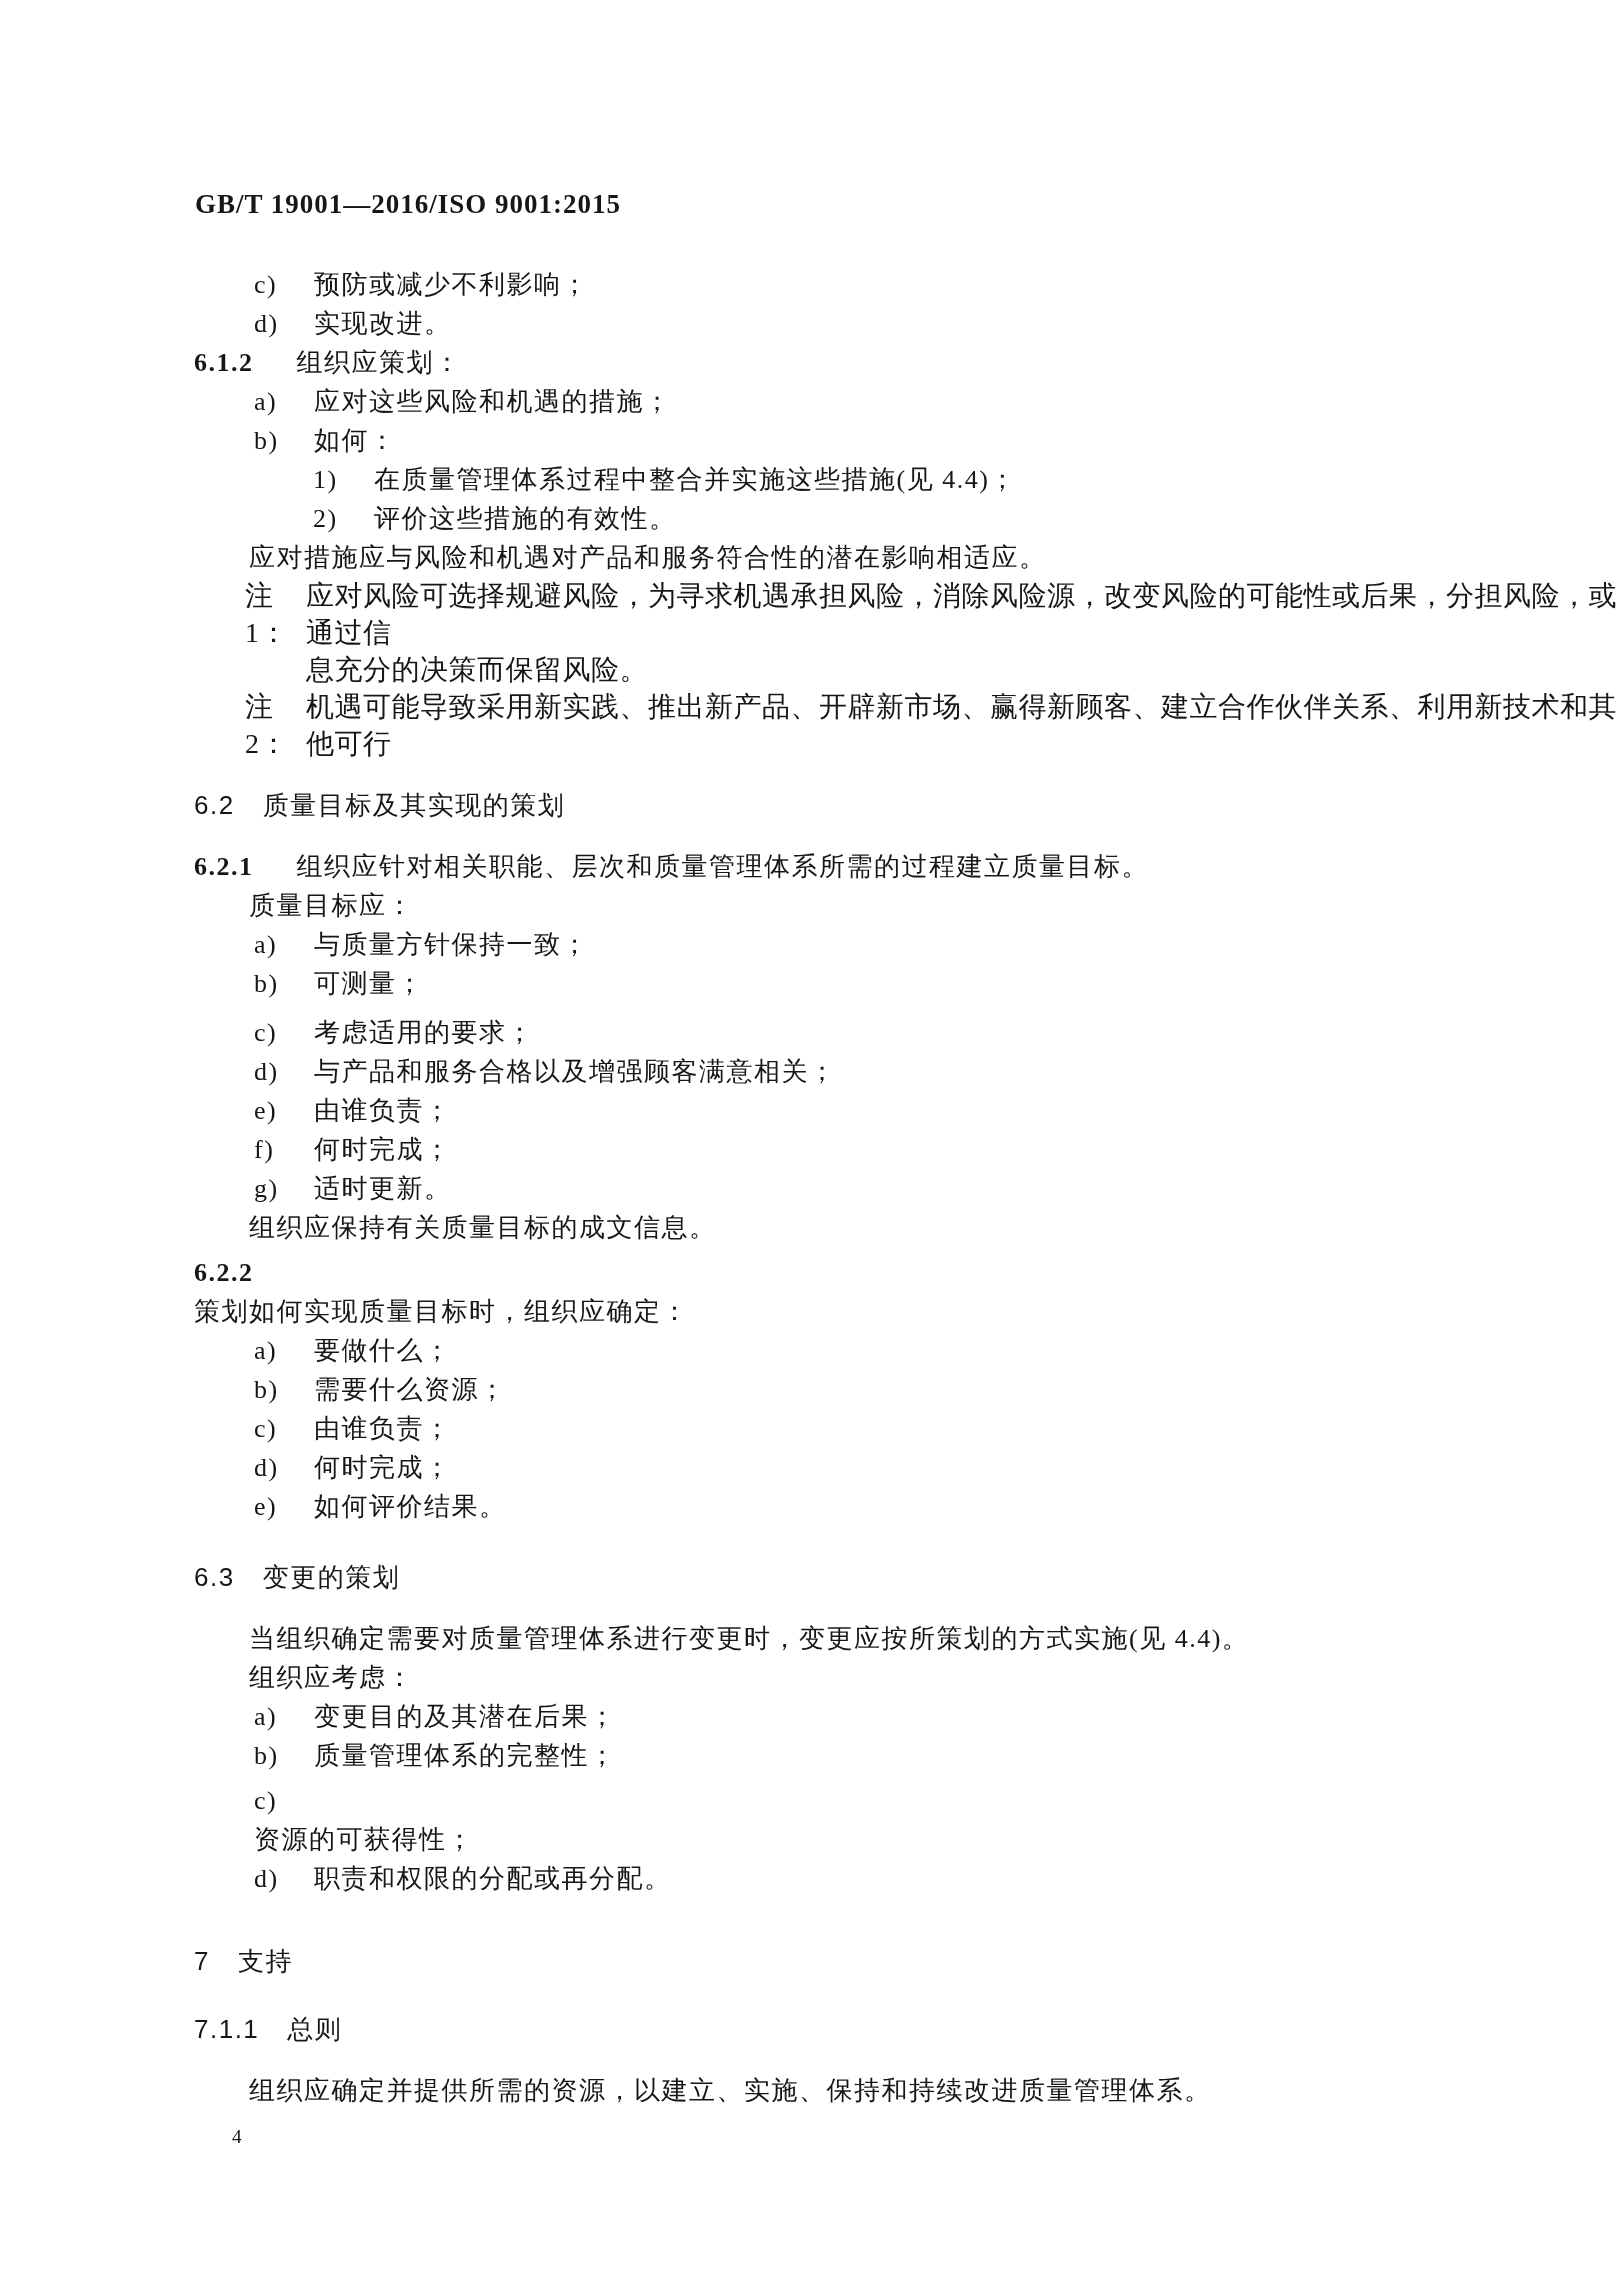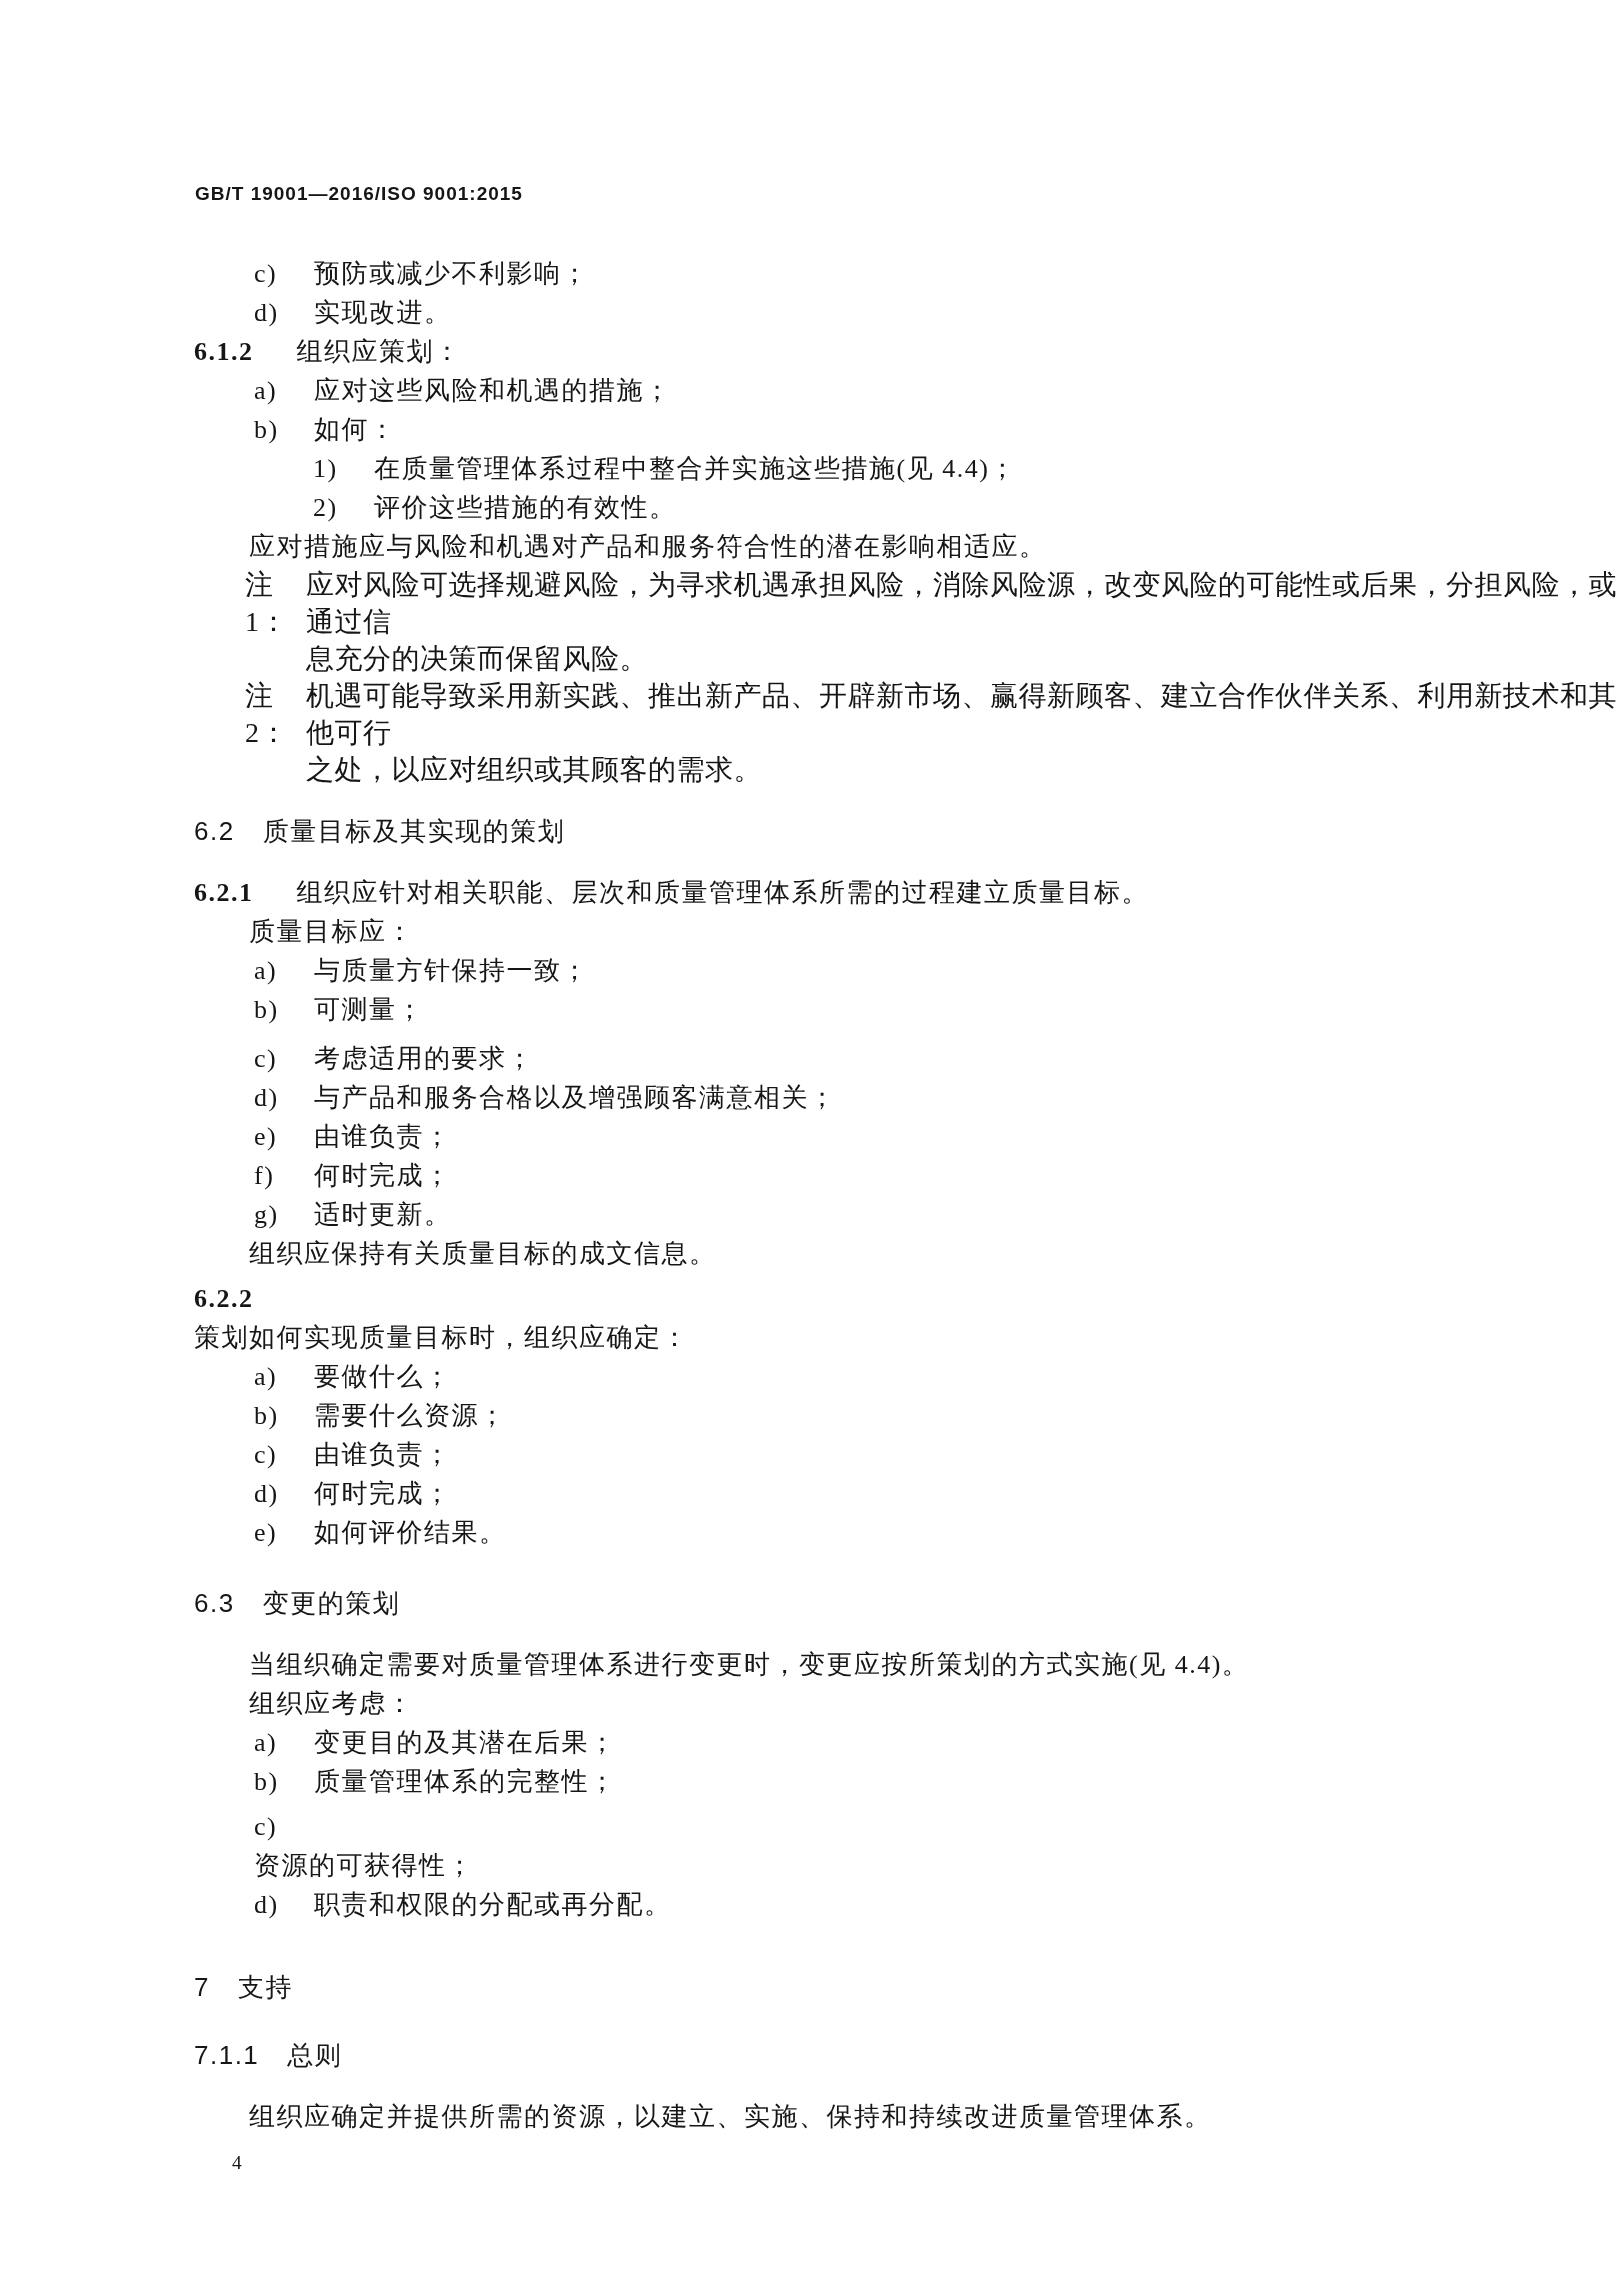--- a/index.html
+++ b/index.html
@@ -8,22 +8,22 @@
     width:1617px;height:2273px;
     background:#ffffff;color:#161616;
     box-sizing:border-box;
     padding-top:174px;
     overflow:hidden;
     font-family:"Liberation Serif","DejaVu Serif",serif;
   }
   
   .hdr{
     margin-left:195px;
-    font-family:Liberation Sans, sans-serif;
-    font-weight:bold;font-size:19px;line-height:39px;letter-spacing:1px;
+    font-family:Liberation Serif, serif;
+    font-weight:bold;font-size:27px;line-height:39px;letter-spacing:1px;margin-top:11px;
   }
   
   .r{font-size:26px;line-height:39px;letter-spacing:1.5px;display:flex;}
   
   .hd{
     margin-left:194px;
     font-family:"Liberation Sans","DejaVu Sans",sans-serif;
     font-weight:normal;
   }
   .hd .num{flex:none;margin-right:28px;}
@@ -94,21 +94,20 @@
     <span class="nlbl">注 1：</span>
     <span class="nbody">
       <div>应对风险可选择规避风险，为寻求机遇承担风险，消除风险源，改变风险的可能性或后果，分担风险，或通过信</div>
       <div>息充分的决策而保留风险。</div>
     </span>
   </div>
   <div class="note">
     <span class="nlbl">注 2：</span>
     <span class="nbody">
       <div>机遇可能导致采用新实践、推出新产品、开辟新市场、赢得新顾客、建立合作伙伴关系、利用新技术和其他可行</div>
-      <div>之处，以应对组织或其顾客的需求。</div>
     </span>
   </div>
 
   <div class="r hd mt50">
     <span class="num">6.2</span>
     <span class="txt">质量目标及其实现的策划</span>
   </div>
 
   <div class="r rc mt45">
     <span class="num">6.2.1</span>

